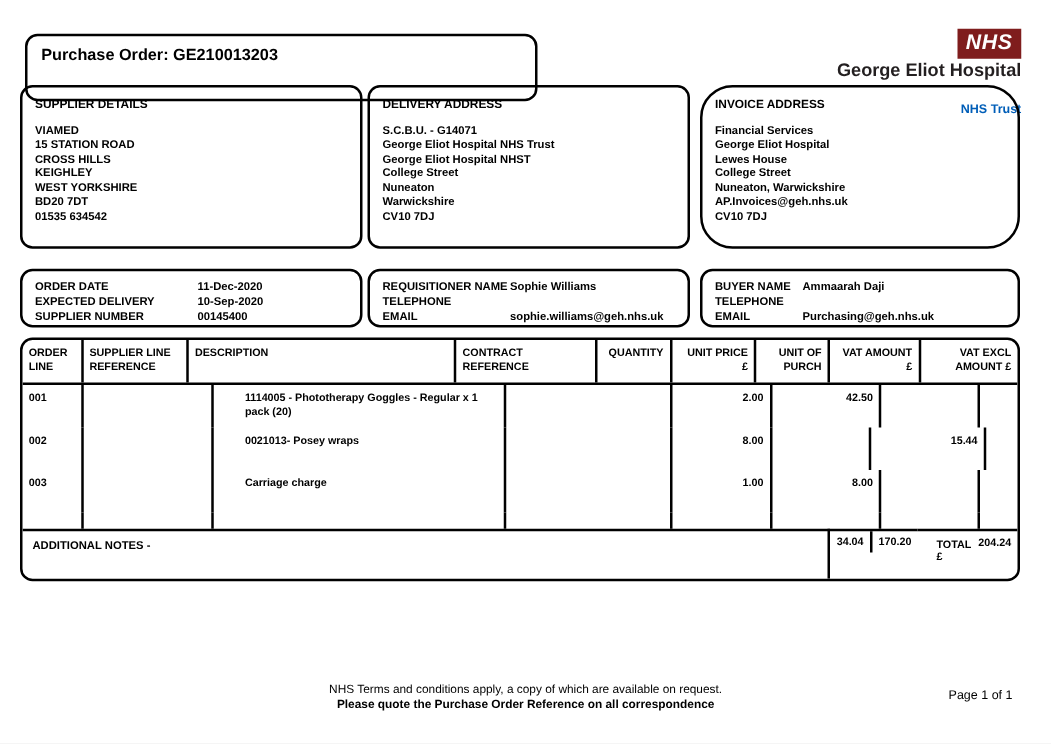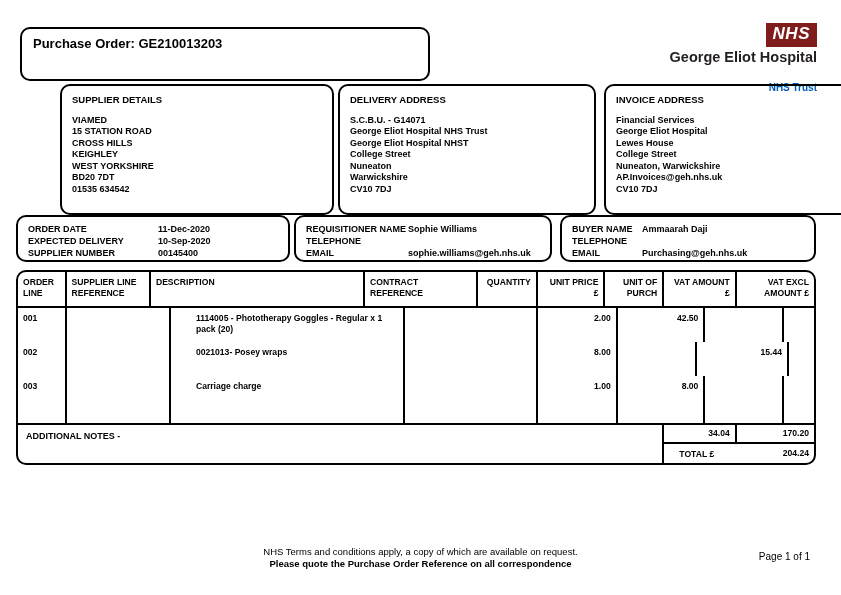--- a/index.html
+++ b/index.html
@@ -18,24 +18,24 @@
   .nhs-box {
     display:inline-block; background:#7f1d1d; color:#fff;
     font-style:italic; font-weight:bold; font-size:17px;
     padding:1px 7px 3px 7px; letter-spacing:.5px;
   }
   .trust-name { font-size:14.5px; font-weight:bold; color:#231f20; margin-top:2px; }
   .trust-suffix { font-size:10px; font-weight:bold; color:#005EB8; margin-top:17px; }
   
   .box { position:absolute; border:2px solid #000; border-radius:10px; padding:8px 10px;
          font-size:9px; font-weight:bold; }
-  .addr-box { top:84px; height:131px; line-height:11.5px;margin-left:44px; }
+  .addr-box { top:68px; height:131px; line-height:11.5px; }
   .supplier-box { left:16px;  width:274px; }
   .delivery-box { left:294px; width:258px; }
-  .invoice-box  { left:560px; width:256px; }
+  .invoice-box  { left:560px; width:256px;border-radius:26px; }
   .box-heading { font-size:9.5px; margin-bottom:9px; }
   .info-box { top:215px; height:47px; padding:6px 10px; line-height:12px; }
   .order-info-box { left:16px;  width:274px; }
   .req-box        { left:294px; width:258px; }
   .buyer-box      { left:560px; width:256px; }
   .info-row { display:flex; }
   .info-label { flex:0 0 auto; }
   .order-info-box .info-label { width:130px; }
   .req-box .info-label        { width:102px; }
   .buyer-box .info-label      { width:70px; }
@@ -51,21 +51,21 @@
   .tr.filler { flex:1; height:auto; }
   .td { border-right:2px solid #000; padding:5px 5px 0 5px; overflow:hidden; line-height:10.5px; }
   .td.last { border-right:none; }
   .num { text-align:right; }
   .c1{flex:0 0 6.1%;} .c2{flex:0 0 10.6%;} .c3{flex:0 0 26.9%;} .c4{flex:0 0 14.2%;}
   .c5{flex:0 0 7.5%;} .c6{flex:0 0 8.5%;}  .c7{flex:0 0 7.4%;}  .c8{flex:0 0 9.1%;}
   .c9{flex:1;}
   .tfoot { display:flex; height:40px; }
   .notes { width:81.2%; border-top:2px solid #000; border-right:2px solid #000;
            padding:6px 8px; font-size:9px; }
-  .totals { width:18.8%; display:flex; flex-direction:column; }
+  .totals { width:18.8%; display:flex; }
   .totals-r1 { display:flex; height:19px; border-top:2px solid #000; }
   .vat-cell  { width:48.4%; border-right:2px solid #000; padding:3px 5px; }
   .vatx-cell { flex:1; padding:3px 5px; }
   .totals-r2 { flex:1; display:flex; border-top:2px solid #000; }
   .total-label { width:48.4%; padding:5px 0 0 15px; }
   .total-value { flex:1; text-align:right; padding:4px 5px 0 0; }
   
   .footer-line1 { position:absolute; left:0; top:546px; width:100%; text-align:center; font-size:9.5px; }
   .footer-line2 { position:absolute; left:0; top:558px; width:100%; text-align:center; font-size:9.5px; font-weight:bold; }
   .page-number  { position:absolute; right:31px; top:551px; font-size:10px; }

